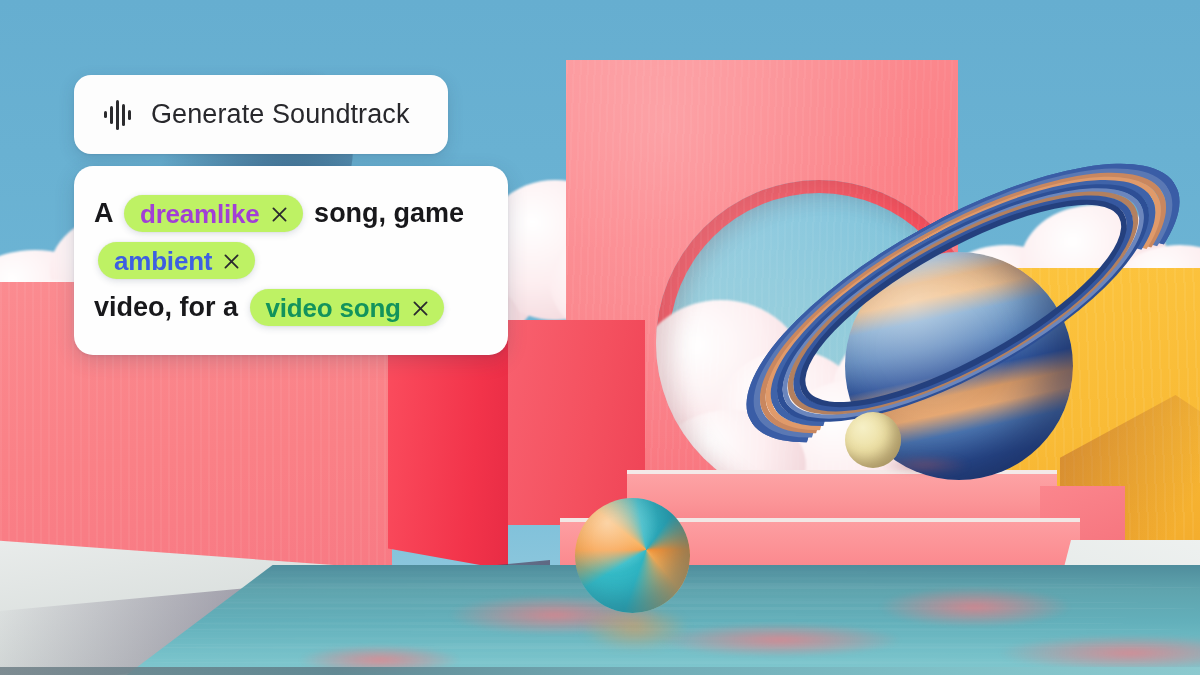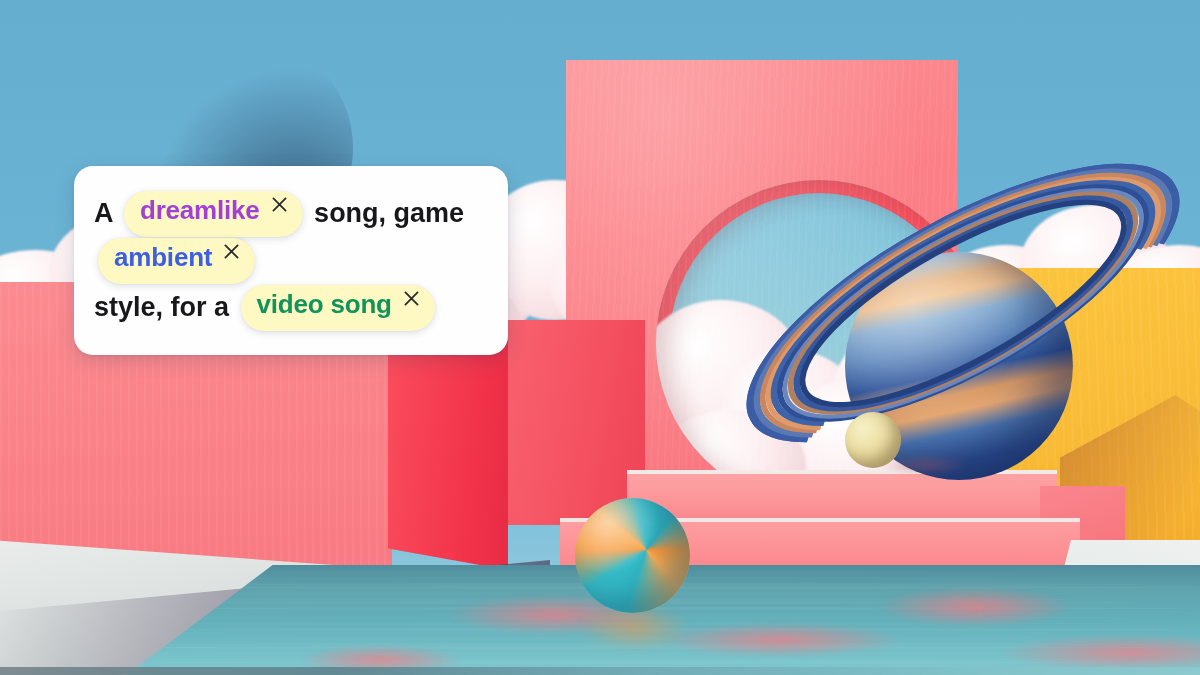--- a/index.html
+++ b/index.html
@@ -246,23 +246,23 @@
     display:flex; flex-direction:column; justify-content:center;
   }
   .prompt-line {
     display:flex; align-items:center; flex-wrap:nowrap;
     height:47px; gap:0;
   }
   .plain-text {
     font-size:27px; font-weight:bold; color:#18181b; white-space:pre;
   }
   .tag {
-    display:inline-flex; gap:10px;
-    background:#fef9c3; border-radius:999px;
-    padding:4px 14px 11px 16px; margin:0 4px;
+    display:inline-flex; align-items:center; gap:10px;
+    background:#bef264; border-radius:999px;
+    padding:4px 14px 2px 16px; margin:0 4px;
     box-shadow:0 2px 7px rgba(40,55,85,.16), 0 0 0 .7px rgba(0,0,0,.025);
     cursor:pointer; white-space:nowrap;
   }
   .tag-label { font-size:26px; font-weight:bold; letter-spacing:-.2px; }
   .tag-x { width:19px; height:19px; flex:0 0 19px; display:block; }
   .tag-x svg { display:block; width:19px; height:19px; }
 
   
   #bottom-strip{
     position:absolute; left:0; bottom:0; width:100%; height:8px;
@@ -376,20 +376,30 @@
     </div>
 
   <div id="ball-reflection"></div>
   <div id="beach-ball"></div>
 
   <div id="bottom-strip"></div>
 </div>
 
 <div id="ui-layer">
 
+  <div id="generate-button">
+    <span class="wave-icon" id="wave-icon">
+        <span style="height: 7px;"></span>
+        <span style="height: 18px;"></span>
+        <span style="height: 30px;"></span>
+        <span style="height: 22px;"></span>
+        <span style="height: 10px;"></span>
+      </span>
+    <span class="gen-label">Generate Soundtrack</span>
+  </div>
 
   <div id="prompt-panel">
     <div class="prompt-line" id="pl0">
         <span class="plain-text">A </span>
         <span class="tag">
           <span class="tag-label" style="color: rgb(162, 63, 214);">dreamlike</span>
           <span class="tag-x">
             <svg viewBox="0 0 20 20" aria-hidden="true">
               <path d="M3.6 3.6 L16.4 16.4 M16.4 3.6 L3.6 16.4" stroke="#2a2a2e" stroke-width="1.9" stroke-linecap="round" fill="none"></path>
             </svg>
@@ -401,21 +411,21 @@
         <span class="tag">
           <span class="tag-label" style="color: rgb(61, 95, 226);">ambient</span>
           <span class="tag-x">
             <svg viewBox="0 0 20 20" aria-hidden="true">
               <path d="M3.6 3.6 L16.4 16.4 M16.4 3.6 L3.6 16.4" stroke="#2a2a2e" stroke-width="1.9" stroke-linecap="round" fill="none"></path>
             </svg>
           </span>
         </span>
       </div>
     <div class="prompt-line" id="pl2">
-        <span class="plain-text">style, for a </span>
+        <span class="plain-text">video, for a </span>
         <span class="tag">
           <span class="tag-label" style="color: rgb(18, 147, 92);">video song</span>
           <span class="tag-x">
             <svg viewBox="0 0 20 20" aria-hidden="true">
               <path d="M3.6 3.6 L16.4 16.4 M16.4 3.6 L3.6 16.4" stroke="#2a2a2e" stroke-width="1.9" stroke-linecap="round" fill="none"></path>
             </svg>
           </span>
         </span>
       </div>
   </div>

